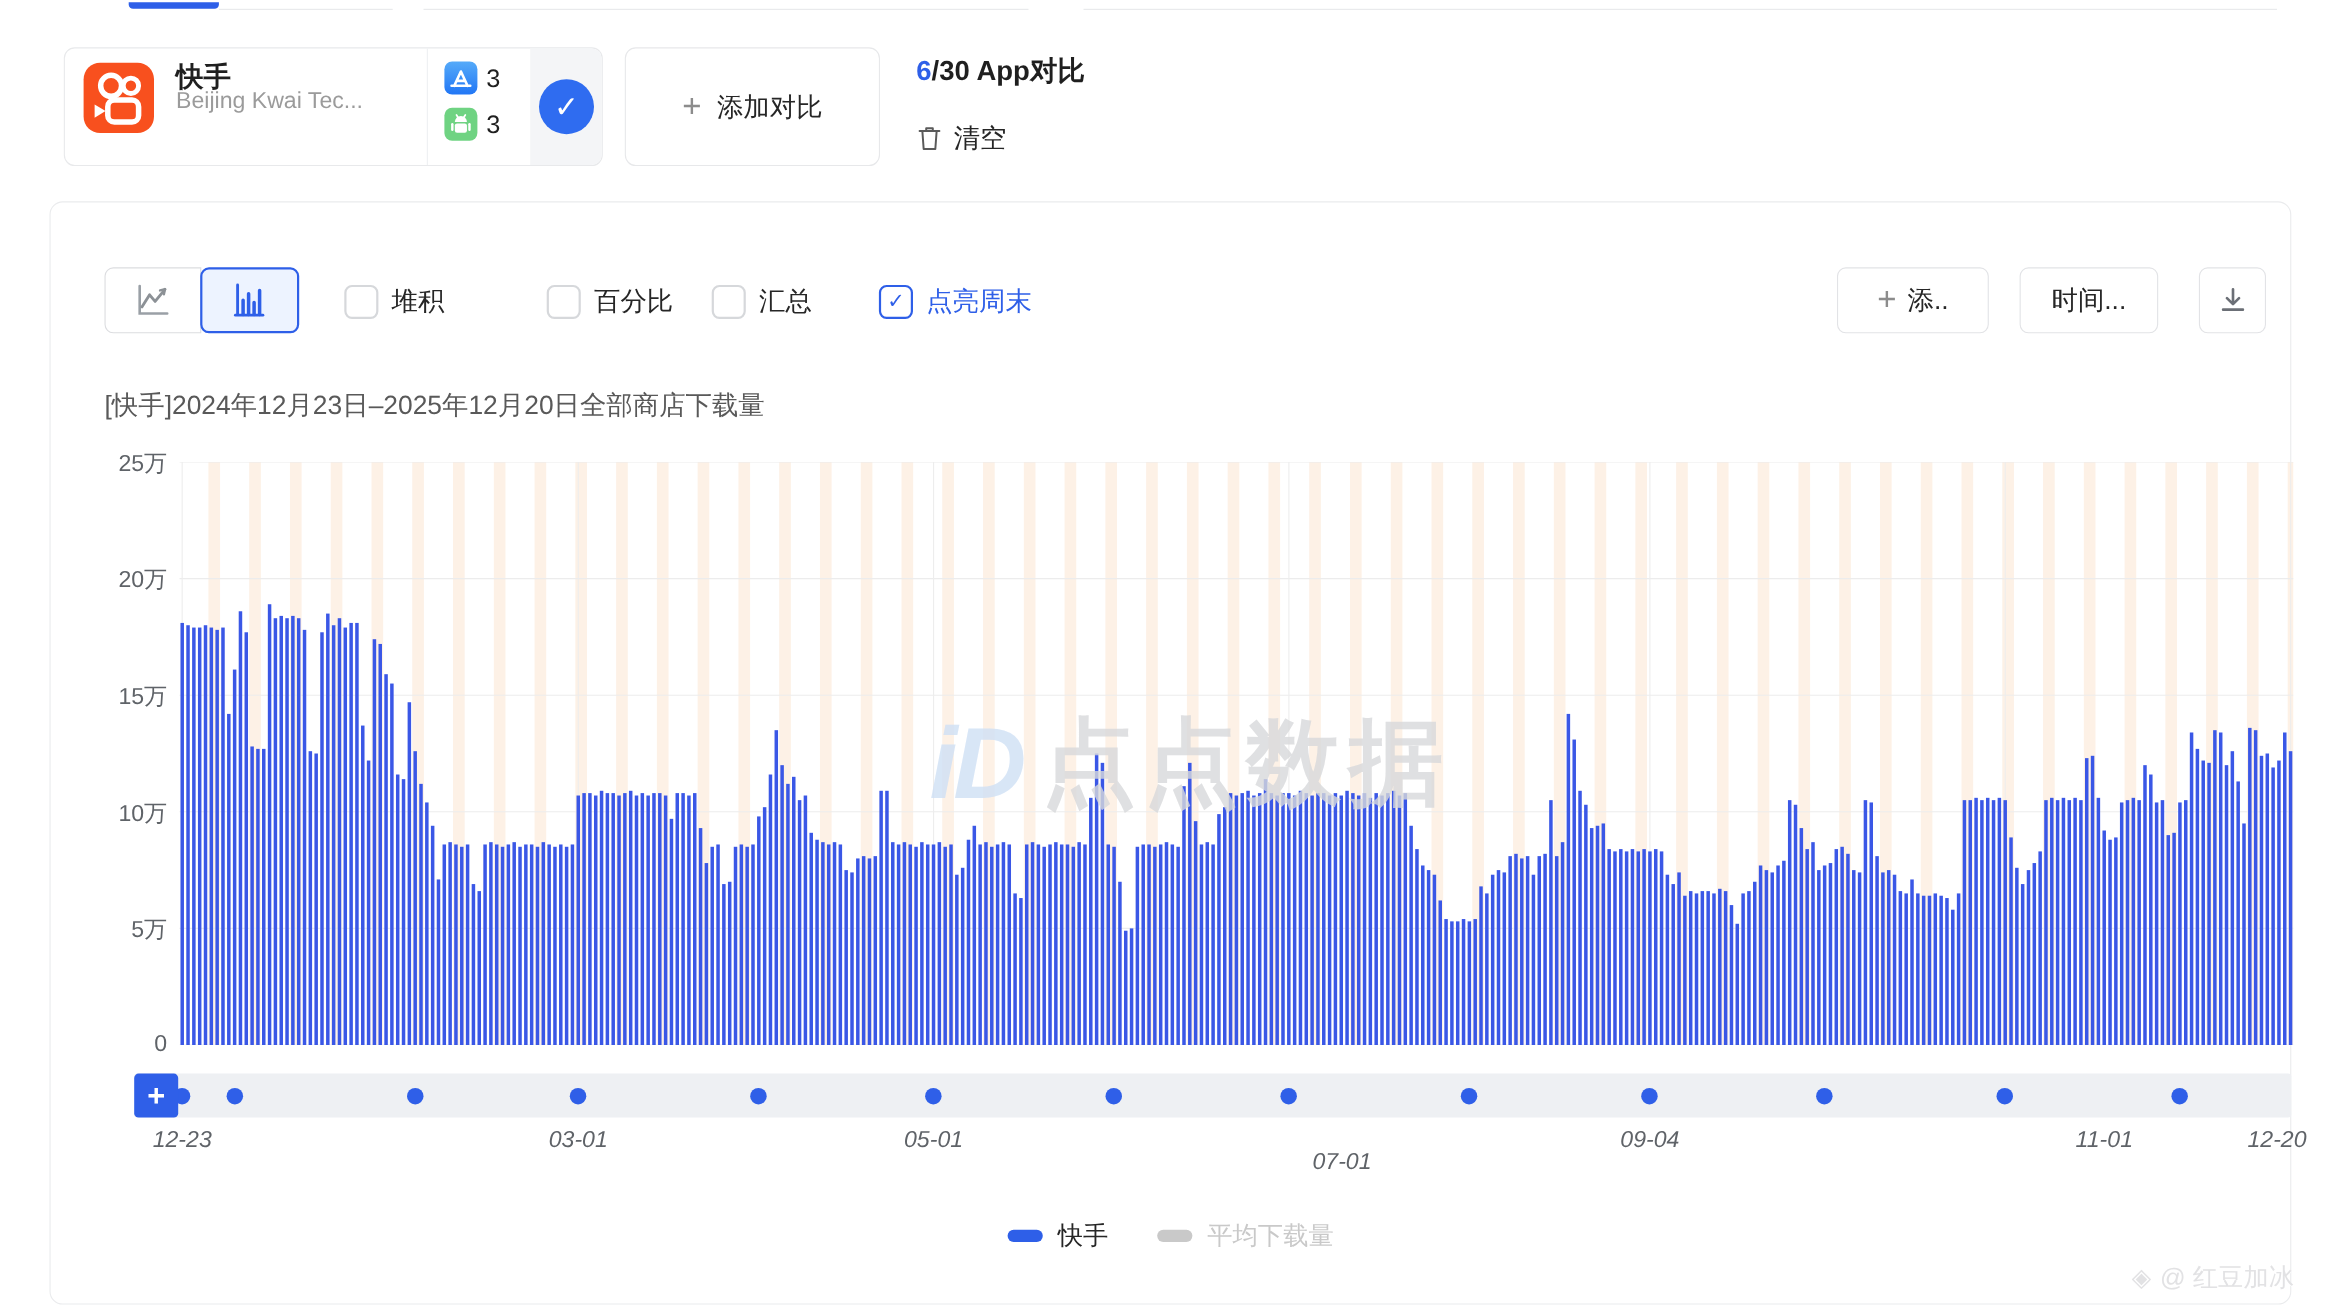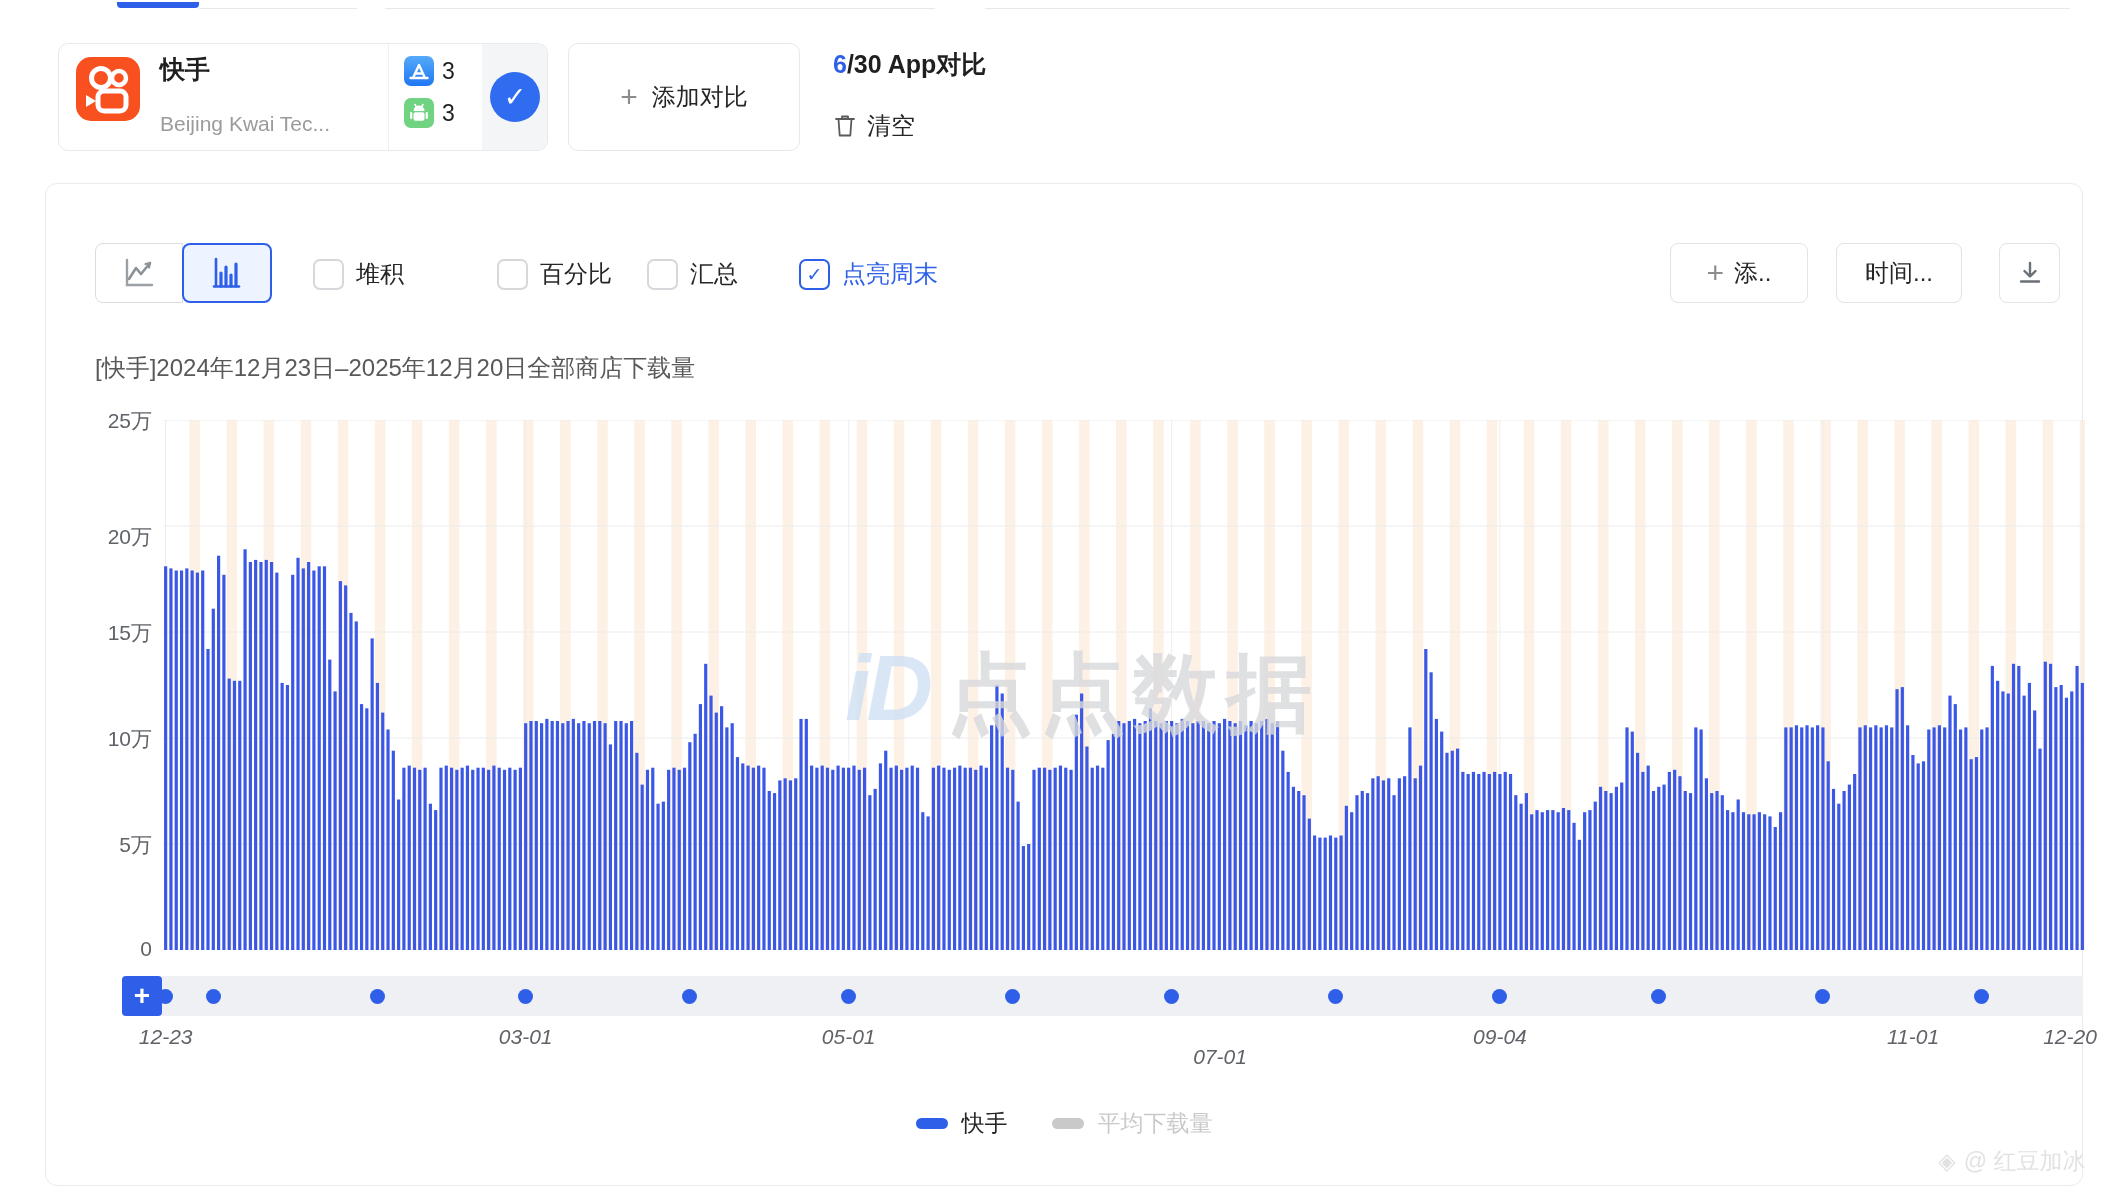--- a/index.html
+++ b/index.html
@@ -6,21 +6,21 @@
   body{width:2128px;height:1190px;position:relative;overflow:hidden;
        font-family:"Liberation Sans","DejaVu Sans",sans-serif;color:#262626;}
   .abs{position:absolute;box-sizing:border-box;}
   
   .tab-ind{left:117px;top:2px;width:82px;height:6px;background:#2e5fe8;border-radius:0 0 4px 4px;}
   .hair{top:8px;height:1px;background:#e7e8ea;}
   
   .app-card{left:58px;top:43px;width:490px;height:108px;border:1px solid #e8e9eb;border-radius:10px;background:#fff;}
   .ks-icon{left:76px;top:57px;width:64px;height:64px;border-radius:15px;background:#f8501e;}
   .app-name{left:160px;top:53px;font-size:25px;font-weight:700;color:#1f1f1f;}
-  .app-company{left:160px;top:112px;font-size:21px;color:#9b9b9b;}
+  .app-company{left:160px;top:80px;font-size:21px;color:#9b9b9b;}
   .card-divider{left:388px;top:44px;width:1px;height:106px;background:#eef0f2;}
   .plat-icon{width:30px;height:30px;border-radius:7px;}
   .ios-icon{left:404px;top:56px;background:linear-gradient(#55aaf9,#2176f5);}
   .android-icon{left:404px;top:98px;background:#6fd382;}
   .plat-count{font-size:23px;color:#1f1f1f;}
   .check-col{left:482px;top:44px;width:65px;height:106px;background:#f4f5f7;border-radius:0 9px 9px 0;}
   .check-circle{left:490px;top:72px;width:50px;height:50px;border-radius:50%;background:#2f6cf0;color:#fff;
                 font-size:27px;font-weight:700;display:flex;align-items:center;justify-content:center;}
   
   .add-cmp{left:568px;top:43px;width:232px;height:108px;border:1px solid #e7e8ea;border-radius:10px;background:#fff;
@@ -53,21 +53,21 @@
   
   .tl{left:122px;top:976px;width:1961px;height:40px;background:#eef0f3;border-radius:3px;}
   .tl-add{left:122px;top:976px;width:40px;height:40px;background:#2f5fe8;border-radius:4px;color:#fff;font-size:28px;
           font-weight:700;display:flex;align-items:center;justify-content:center;cursor:pointer;}
   .tl-dot{position:absolute;top:13px;width:15px;height:15px;border-radius:50%;background:#2f5fe8;}
   
   .legend{left:45px;top:1108px;width:2038px;display:flex;justify-content:center;gap:44px;align-items:center;}
   .leg-item{display:flex;align-items:center;gap:14px;font-size:23px;cursor:pointer;}
   .pill{width:32px;height:11px;border-radius:6px;}
   
-  .wm-center{left:845px;top:636px;display:flex;gap:18px;opacity:.8;pointer-events:none;}
+  .wm-center{left:845px;top:636px;display:flex;align-items:center;gap:18px;opacity:.8;pointer-events:none;}
   .wm-logo{font-size:92px;font-weight:800;font-style:italic;color:#cfe0f5;letter-spacing:-4px;}
   .wm-text{font-size:86px;font-weight:700;color:#d8d9db;letter-spacing:7px;}
   .wm-corner{left:1938px;top:1146px;font-size:23px;color:#e2e2e4;text-shadow:0 1px 0 #fff;display:flex;gap:8px;align-items:center;}
   svg{display:block;}
 </style>
 </head>
 <body>
 
 <div class="abs tab-ind"></div>
 <div class="abs hair" style="left:199px;width:158px;"></div>
@@ -176,21 +176,21 @@
   </span>
 </div>
 
 <div class="abs chart-title">[快手]2024年12月23日–2025年12月20日全部商店下载量</div>
 
 <div class="abs" style="left:60px;top:420px;width:92px;height:530px;" id="yLabels">
     <div class="y-lab" style="top: 517px;">0</div>
     <div class="y-lab" style="top: 411px;">5万</div>
     <div class="y-lab" style="top: 305px;">10万</div>
     <div class="y-lab" style="top: 199px;">15万</div>
-    <div class="y-lab" style="top: 93px; margin-top: 10px;">20万</div>
+    <div class="y-lab" style="top: 93px;">20万</div>
     <div class="y-lab" style="top: -13px;">25万</div>
   </div>
 <div class="abs plot" id="plot">
     <svg width="1922" height="530" viewBox="0 0 1922 530" preserveAspectRatio="none">
       <rect x="26.47" y="0" width="10.59" height="530" fill="#fdf1e6"></rect>
       <rect x="63.54" y="0" width="10.59" height="530" fill="#fdf1e6"></rect>
       <rect x="100.60" y="0" width="10.59" height="530" fill="#fdf1e6"></rect>
       <rect x="137.66" y="0" width="10.59" height="530" fill="#fdf1e6"></rect>
       <rect x="174.73" y="0" width="10.59" height="530" fill="#fdf1e6"></rect>
       <rect x="211.79" y="0" width="10.59" height="530" fill="#fdf1e6"></rect>

